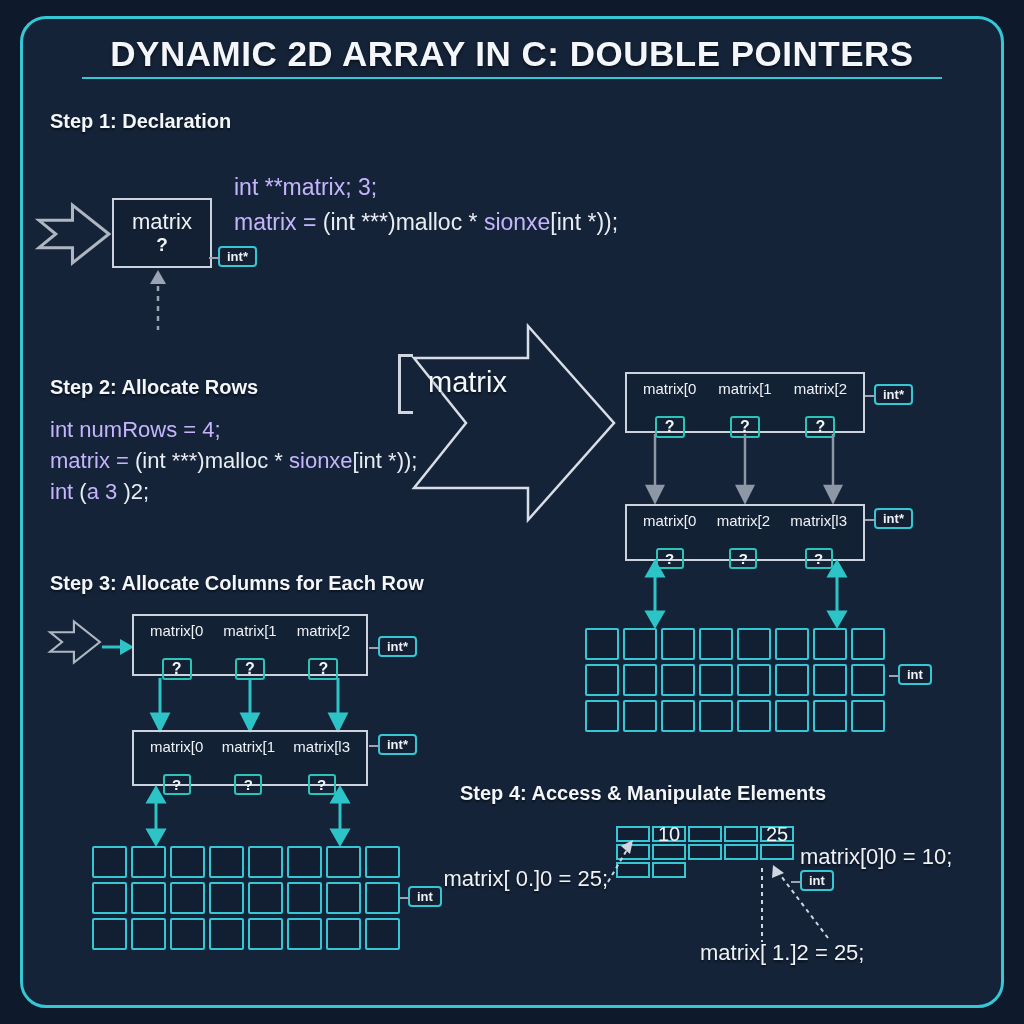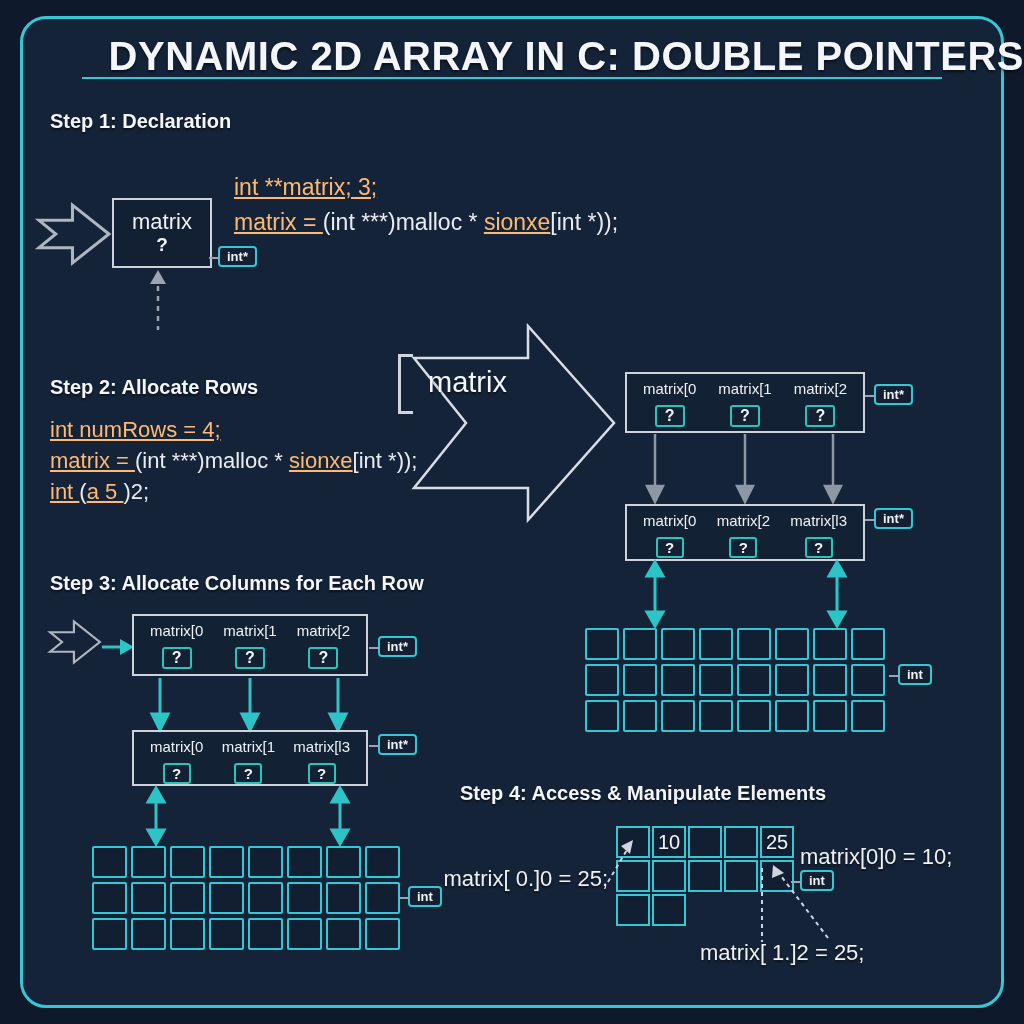--- a/index.html
+++ b/index.html
@@ -1,47 +1,47 @@
 <!DOCTYPE html>
 <html><head>
 <meta charset="utf-8">
 <style>
   html,body{margin:0;padding:0;background:#0b1524;}
   #canvas{position:relative;width:1024px;height:1024px;background:#0e1a2c;
           font-family:"Liberation Sans",sans-serif;overflow:hidden;}
   .frame{position:absolute;left:20px;top:16px;right:20px;bottom:16px;
          border:3px solid #35c7d3;border-radius:26px;background:#152338;}
-  .title{position:absolute;top:34px;left:0;width:100%;text-align:right;
-         font-size:40px;font-weight:800;letter-spacing:.5px;color:#f3f6fa;
+  .title{position:absolute;top:34px;left:0;width:100%;text-align:center;
+         font-size:35px;font-weight:800;letter-spacing:.5px;color:#f3f6fa;
          text-shadow:0 2px 3px rgba(0,0,0,.55);}
   .rule{position:absolute;left:82px;width:860px;top:77px;height:2px;background:#35c7d3;}
   .heading{position:absolute;font-size:20px;font-weight:700;color:#f3f6fa;
            text-shadow:0 2px 2px rgba(0,0,0,.5);white-space:nowrap;}
   .code{position:absolute;font-size:22px;font-weight:500;white-space:nowrap;}
   .code .code-line{line-height:31px;}
   .code.big{font-size:23px;} .code.big .code-line{line-height:35px;}
-  .c-teal{color:#fdba74;text-decoration:underline;} .c-white{color:#e8edf3;}
+  .c-teal{color:#c4b5fd;} .c-white{color:#e8edf3;}
   .mbox{position:absolute;border:2px solid #ccd3dd;display:flex;flex-direction:column;
         align-items:center;justify-content:center;color:#eef1f5;background:rgba(18,30,48,.5);}
   .mbox .l1{font-size:22px;line-height:24px;} .mbox .l2{font-size:19px;line-height:22px;font-weight:700;}
   .tag{position:absolute;border:2px solid #35c7d3;border-radius:4px;color:#eef2f7;
        font-size:13px;font-weight:600;padding:1px 7px;background:rgba(18,30,48,.7);white-space:nowrap;}
   .tag::before{content:"";position:absolute;left:-11px;top:50%;width:10px;height:2px;background:#9aa4b2;}
   .prow{position:absolute;border:2px solid #ccd3dd;background:rgba(18,30,48,.45);
         display:flex;justify-content:space-between;padding:6px 16px 6px 16px;box-sizing:border-box;}
-  .pcell{display:flex;flex-direction:column;align-items:center;gap:8px;}
+  .pcell{display:flex;flex-direction:column;align-items:center;gap:19px;}
   .plabel{font-size:15px;color:#eef2f7;white-space:nowrap;}
   .qbox{width:26px;height:24px;border:2px solid #2cc4b8;border-radius:3px;color:#f2f6fa;
         font-size:16px;font-weight:700;display:flex;align-items:center;justify-content:center;}
   .prow.small .qbox{width:24px;height:21px;font-size:15px;}
   .grid{position:absolute;display:grid;gap:4px;}
   .gcell{height:32px;border:2px solid #35c7d3;border-radius:2px;background:rgba(16,28,46,.6);box-sizing:border-box;}
   .g4{position:absolute;}
   .g4row{display:flex;gap:2px;margin-bottom:2px;}
-  .g4cell{width:34px;height:32px;border:2px solid #35c7d3;background:rgba(16,28,46,.6);
+  .g4cell{width:34px;height:16px;border:2px solid #35c7d3;background:rgba(16,28,46,.6);
           box-sizing:border-box;color:#f2f6fa;font-size:20px;display:flex;align-items:center;justify-content:center;}
   .lbl{position:absolute;font-size:22px;color:#eef2f7;white-space:nowrap;text-shadow:0 2px 2px rgba(0,0,0,.5);}
   .bracket{position:absolute;width:12px;height:54px;border-left:3px solid #cfd6df;
            border-top:3px solid #cfd6df;border-bottom:3px solid #cfd6df;}
   .bigword{position:absolute;font-size:29px;color:#f3f6fa;font-weight:500;text-shadow:0 2px 2px rgba(0,0,0,.5);}
   svg{position:absolute;overflow:visible;}
 </style>
 </head>
 <body>
 
@@ -70,21 +70,21 @@
 
   <div class="code big" style="left:234px;top:170px;">
       <div class="code-line"><span class="c-teal">int **matrix; 3;</span></div>
       <div class="code-line"><span class="c-teal">matrix = </span><span class="c-white">(int ***)malloc * </span><span class="c-teal">sionxe</span><span class="c-white">[int *));</span></div>
     </div>
 
   <div class="heading" style="left:50px;top:376px;">Step 2: Allocate Rows</div>
   <div class="code" style="left:50px;top:414px;">
       <div class="code-line"><span class="c-teal">int numRows = 4;</span></div>
       <div class="code-line"><span class="c-teal">matrix = </span><span class="c-white">(int ***)malloc * </span><span class="c-teal">sionxe</span><span class="c-white">[int *));</span></div>
-      <div class="code-line"><span class="c-teal">int </span><span class="c-white">(</span><span class="c-teal">a 5 </span><span class="c-white">)2;</span></div>
+      <div class="code-line"><span class="c-teal">int </span><span class="c-white">(</span><span class="c-teal">a 3 </span><span class="c-white">)2;</span></div>
     </div>
 
   <div class="bracket" style="left:398px;top:354px;"></div>
   <svg style="left:408px;top:316px;" width="212" height="218" viewBox="0 0 212 218">
     <polygon points="6,42 120,42 120,10 206,107 120,204 120,172 6,172 58,107" fill="none" stroke="#d8dee8" stroke-width="2.5" stroke-linejoin="miter"></polygon>
   </svg>
   <div class="bigword" style="left:428px;top:366px;">matrix</div>
 
   <div class="prow" style="left:625px;top:372px;width:240px;height:61px;">
       <div class="pcell">

